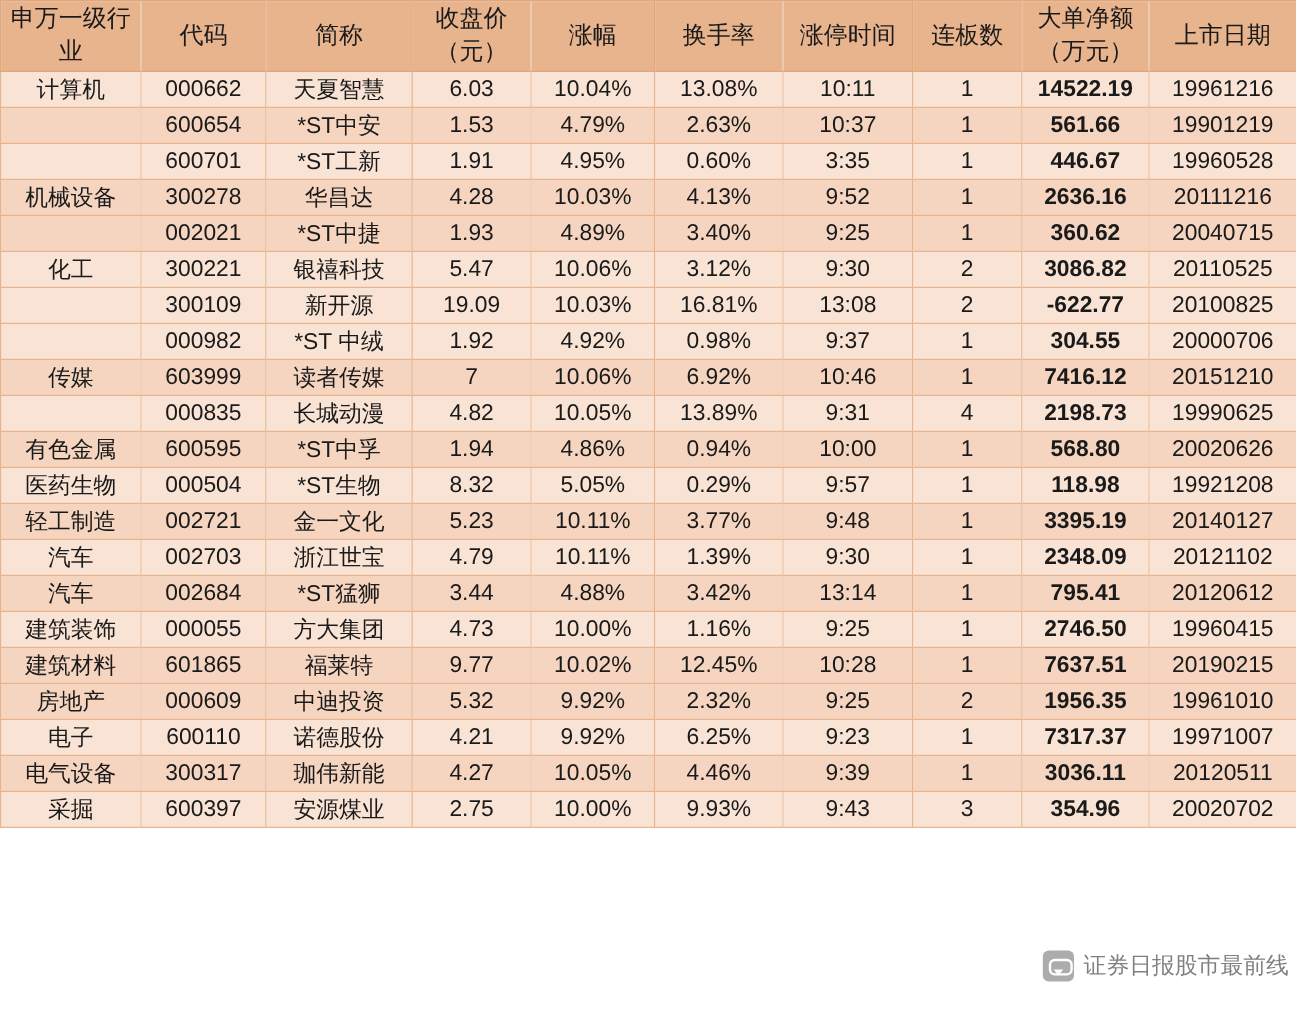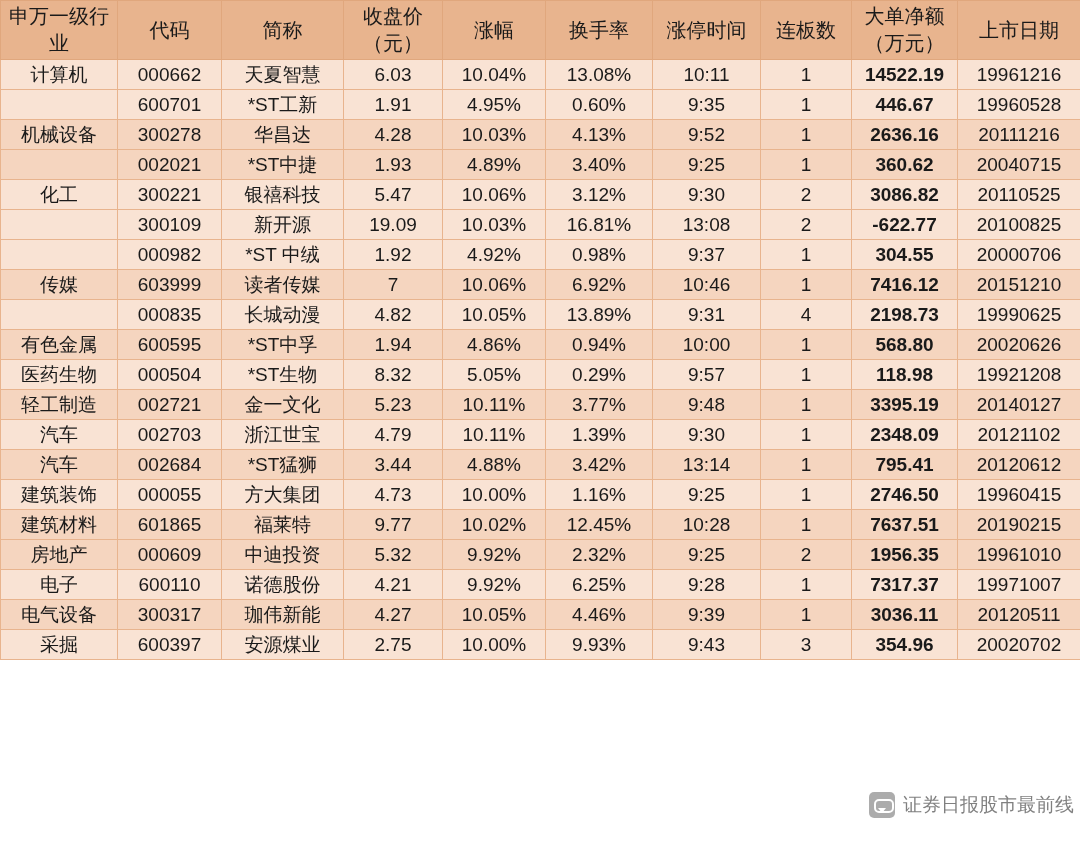--- a/index.html
+++ b/index.html
@@ -132,28 +132,40 @@
         <td class="num">000662</td>
         <td class="name">天夏智慧</td>
         <td class="num">6.03</td>
         <td class="num">10.04%</td>
         <td class="num">13.08%</td>
         <td class="num">10:11</td>
         <td class="num">1</td>
         <td class="right">14522.19</td>
         <td class="num">19961216</td>
       </tr>
+      <tr class="even">
+        <td class="ind"></td>
+        <td class="num">600654</td>
+        <td class="name">*ST中安</td>
+        <td class="num">1.53</td>
+        <td class="num">4.79%</td>
+        <td class="num">2.63%</td>
+        <td class="num">10:37</td>
+        <td class="num">1</td>
+        <td class="right">561.66</td>
+        <td class="num">19901219</td>
+      </tr>
       <tr class="odd">
         <td class="ind"></td>
         <td class="num">600701</td>
         <td class="name">*ST工新</td>
         <td class="num">1.91</td>
         <td class="num">4.95%</td>
         <td class="num">0.60%</td>
-        <td class="num">9:35</td>
+        <td class="num">3:35</td>
         <td class="num">1</td>
         <td class="right">446.67</td>
         <td class="num">19960528</td>
       </tr>
       <tr class="even">
         <td class="ind">机械设备</td>
         <td class="num">300278</td>
         <td class="name">华昌达</td>
         <td class="num">4.28</td>
         <td class="num">10.03%</td>
@@ -331,21 +343,21 @@
         <td class="right">1956.35</td>
         <td class="num">19961010</td>
       </tr>
       <tr class="odd">
         <td class="ind">电子</td>
         <td class="num">600110</td>
         <td class="name">诺德股份</td>
         <td class="num">4.21</td>
         <td class="num">9.92%</td>
         <td class="num">6.25%</td>
-        <td class="num">9:28</td>
+        <td class="num">9:23</td>
         <td class="num">1</td>
         <td class="right">7317.37</td>
         <td class="num">19971007</td>
       </tr>
       <tr class="even">
         <td class="ind">电气设备</td>
         <td class="num">300317</td>
         <td class="name">珈伟新能</td>
         <td class="num">4.27</td>
         <td class="num">10.05%</td>

